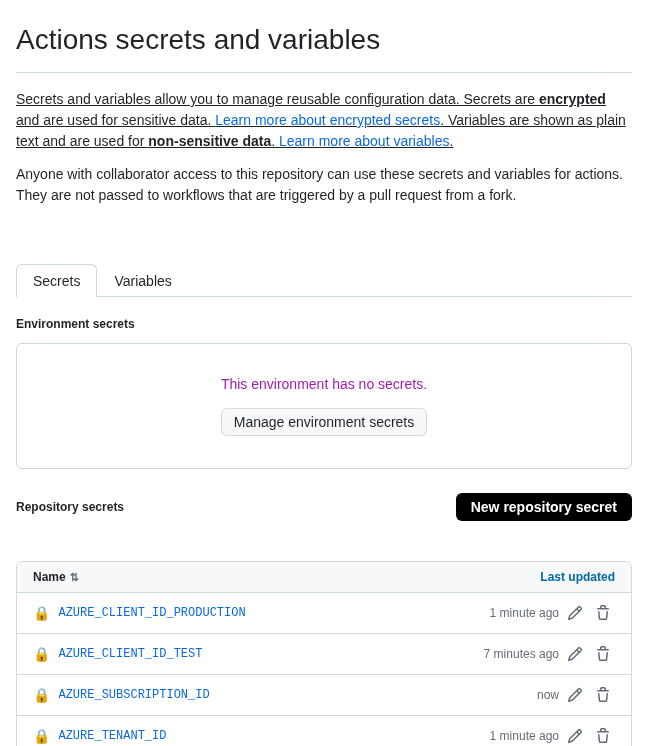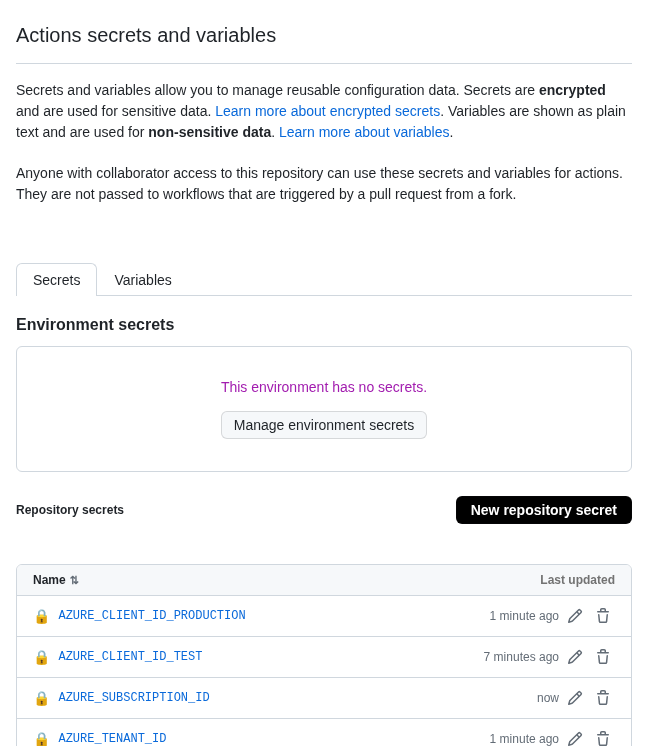--- a/index.html
+++ b/index.html
@@ -6,35 +6,36 @@
     body {
       font-family: -apple-system, BlinkMacSystemFont, "Segoe UI", Helvetica, Arial, sans-serif;
       font-size: 14px;
       color: #1f2328;
       background: #fff;
       width: 648px;
       min-height: 746px;
       padding: 24px 16px;
     }
     .page-title {
-      font-size: 20px;
+      font-size: 28px;
       font-weight: 400;
       color: #1f2328;
       margin-bottom: 16px;
     }
     .divider {
       border: none;
       border-top: 1px solid #d0d7de;
       margin-bottom: 16px;
     }
     .description {
       font-size: 14px;
       color: #1f2328;
-      margin-bottom: 20px;
+      margin-bottom: 12px;
       line-height: 1.5;
+      text-decoration: underline;
     }
     .description a {
       color: #0969da;
       text-decoration: none;
     }
     .description strong {
       font-weight: 600;
     }
     .notice {
       font-size: 14px;
@@ -59,21 +60,21 @@
       top: 1px;
       margin-top: 37px;
     }
     .tab.active {
       background: #fff;
       border-color: #d0d7de;
       border-bottom-color: #fff;
       border-radius: 6px 6px 0 0;
     }
     .section-title {
-      font-size: 16px;
+      font-size: 12px;
       font-weight: 600;
       margin-bottom: 12px;
     }
     .env-secrets-box {
       border: 1px solid #d0d7de;
       border-radius: 6px;
       padding: 32px 16px;
       text-align: center;
       margin-bottom: 24px;
     }
@@ -133,21 +134,21 @@
       font-size: 12px;
       font-weight: 600;
       color: #1f2328;
       display: flex;
       align-items: center;
       gap: 4px;
     }
     .table-header-updated {
       font-size: 12px;
       font-weight: 600;
-      color: #737373;
+      color: #0369a1;
     }
     .sort-icon {
       font-size: 11px;
       color: #636c76;
     }
     .secret-row {
       display: flex;
       align-items: center;
       justify-content: space-between;
       padding: 10px 16px;

